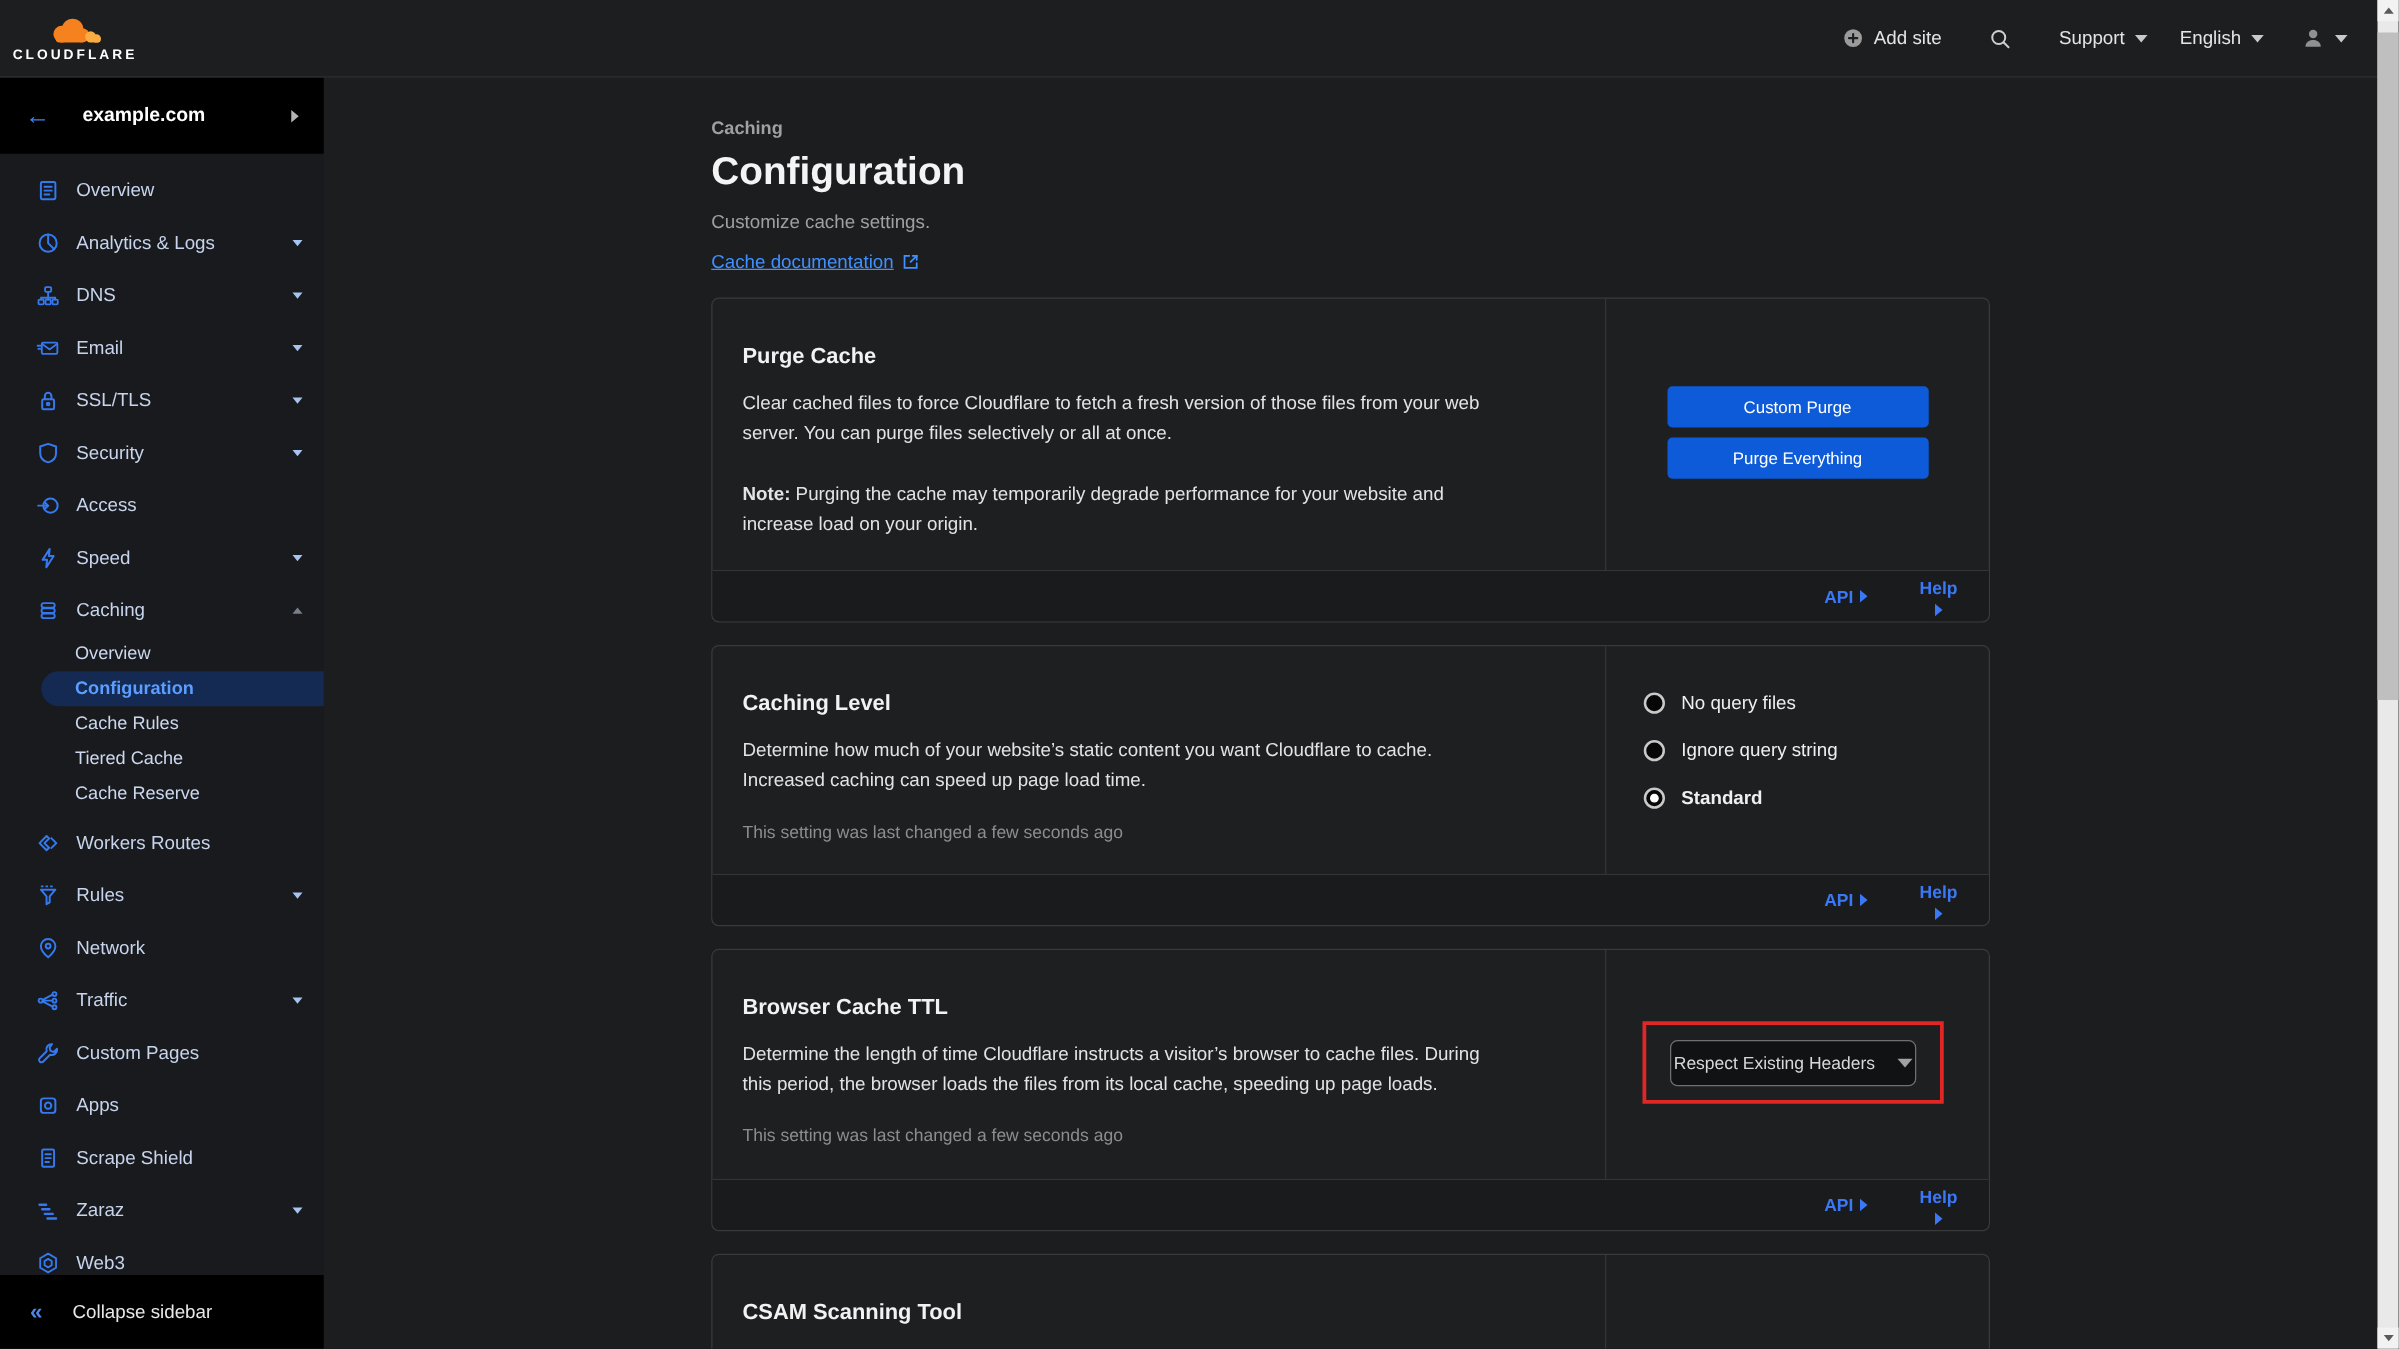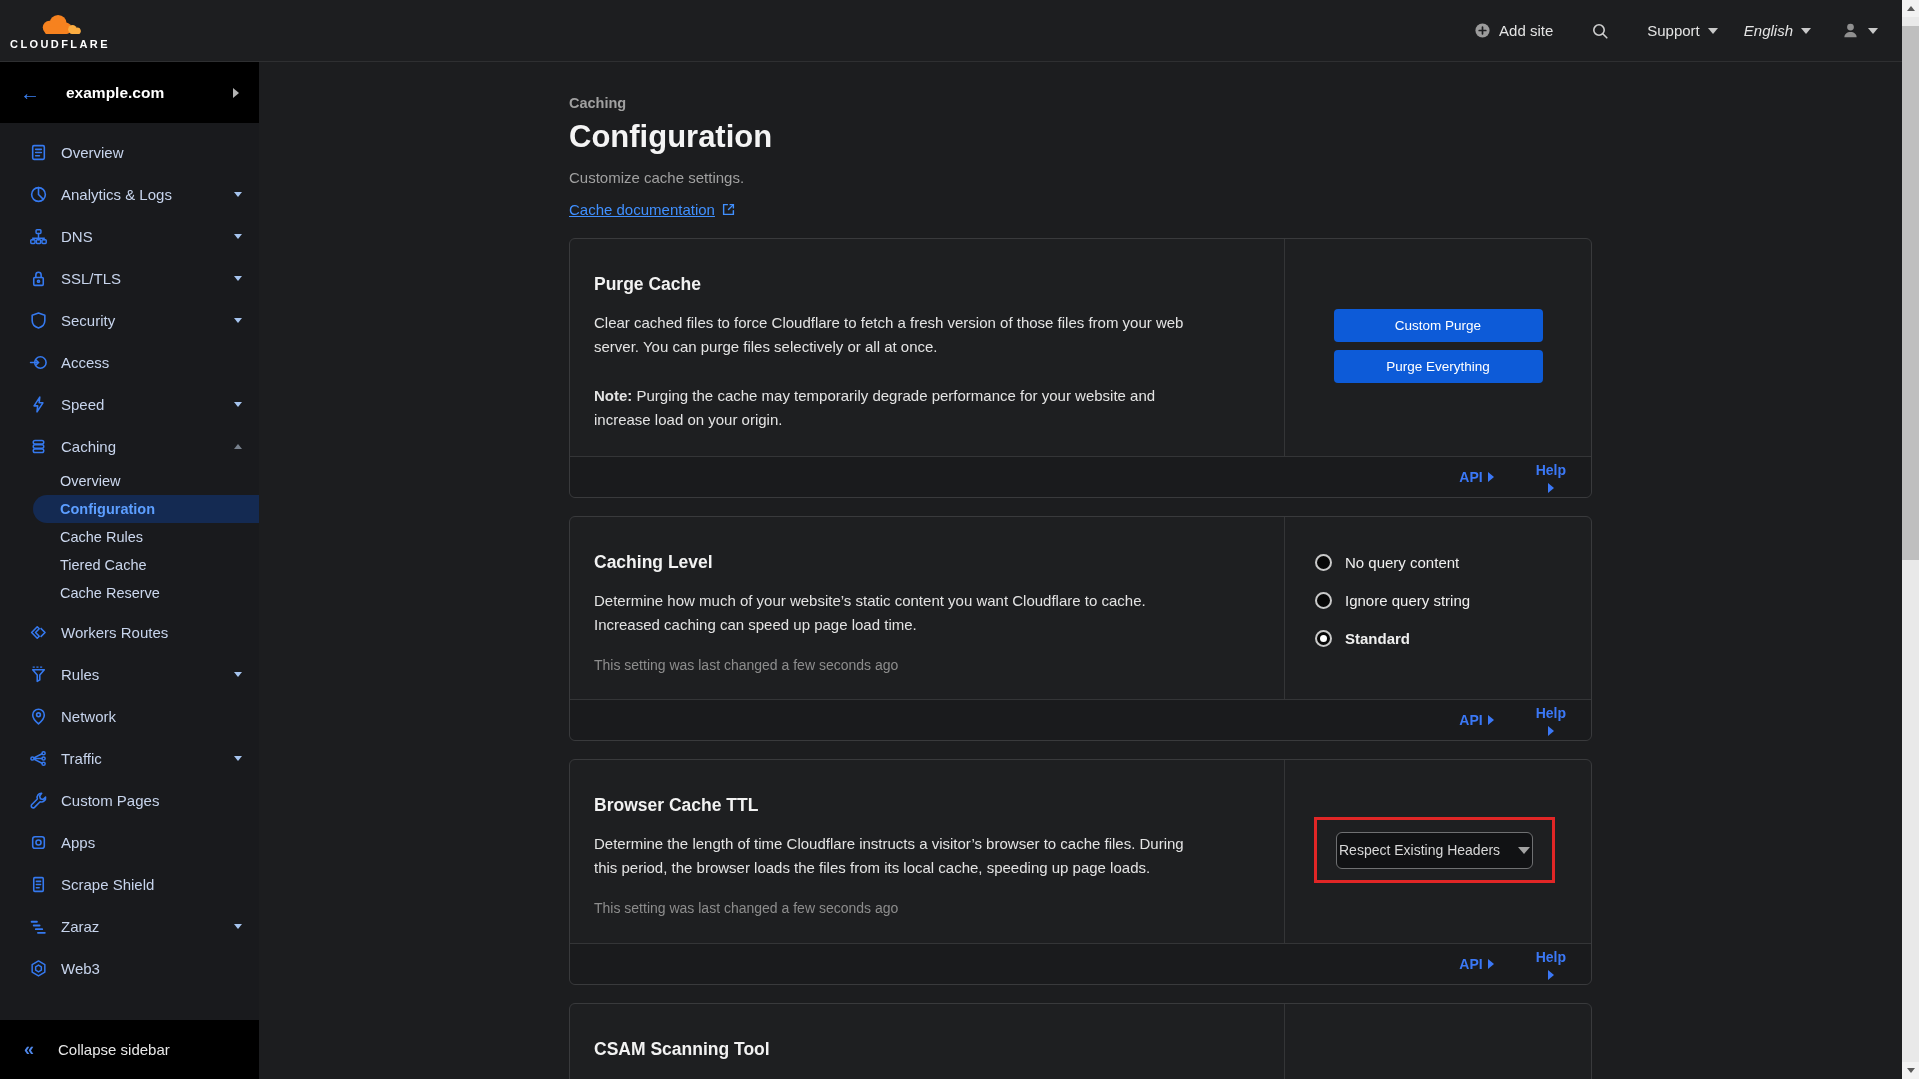--- a/index.html
+++ b/index.html
@@ -7,21 +7,21 @@
   body { background:#1c1d1f; font-family:"Liberation Sans", sans-serif; position:relative; }
 
   
   .topbar { position:absolute; top:0; left:0; right:17px; height:62px; background:#1d1e20;
             border-bottom:1px solid #2e2f31; display:flex; align-items:center;
             justify-content:space-between; padding:0 24px 0 15px; z-index:10; }
   .logo { display:flex; flex-direction:column; align-items:center; width:90px; cursor:pointer;justify-content:space-between; }
   .logo-word { font-size:11px; font-weight:bold; letter-spacing:2.4px; color:#ffffff; margin-top:1px; }
   .topnav { display:flex; align-items:center; color:#e4e4e4; font-size:15px; }
   .nav-item { display:flex; align-items:center; gap:8px; cursor:pointer; }
-  .gap38 { margin-left:38px; } .gap26 { margin-left:26px;font-style:italic; } .gap30 { margin-left:30px; }
+  .gap38 { margin-left:38px; } .gap26 { margin-left:26px; } .gap30 { margin-left:30px; }
   .caret { width:0; height:0; border-left:5px solid transparent; border-right:5px solid transparent;
            border-top:6px solid #c9c9c9; }
 
   
   .sidebar { position:absolute; top:62px; left:0; width:259px; bottom:0; background:#191a1d; z-index:5; }
   .site-selector { height:61px; background:#000; display:flex; align-items:center; padding:0 20px; }
   .back-arrow { color:#3b82f6; font-size:20px; line-height:1; cursor:pointer; }
   .site-name { color:#fff; font-weight:bold; font-size:15.5px; margin-left:26px; flex:1; }
   .site-caret { width:0; height:0; border-top:5px solid transparent; border-bottom:5px solid transparent;
                 border-left:6px solid #b3b3b3; cursor:pointer; }
@@ -191,20 +191,30 @@
             <rect x="1.7" y="12" width="4" height="3.6" rx="0.8"></rect>
             <rect x="7" y="12" width="4" height="3.6" rx="0.8"></rect>
             <rect x="12.3" y="12" width="4" height="3.6" rx="0.8"></rect>
             <path d="M9 6.1v3M3.7 12v-1.4h10.6V12M9 9.1V12"></path>
           </svg>
       </span>
       <span class="mlabel">DNS</span>
       <span class="mcaret"></span>
     </div>
 
+    <div class="mrow">
+      <span class="micon">
+        <svg width="19" height="19" viewBox="0 0 18 18" fill="none" stroke="#3579ef" stroke-width="1.4" stroke-linecap="round">
+            <rect x="4.2" y="4.8" width="11.8" height="8.6" rx="1"></rect>
+            <path d="M4.5 5.8l5.6 4.2 5.6-4.2M1 7.2h2M1.6 9.6h1.4"></path>
+          </svg>
+      </span>
+      <span class="mlabel">Email</span>
+      <span class="mcaret"></span>
+    </div>
 
     <div class="mrow">
       <span class="micon">
         <svg width="19" height="19" viewBox="0 0 18 18" fill="none" stroke="#3579ef" stroke-width="1.5" stroke-linecap="round">
             <rect x="4.5" y="8" width="9" height="7.5" rx="1"></rect>
             <path d="M6.5 8V5.6a2.5 2.5 0 0 1 5 0V8"></path>
             <circle cx="9" cy="11.6" r="1"></circle>
           </svg>
       </span>
       <span class="mlabel">SSL/TLS</span>
@@ -420,21 +430,21 @@
         <div class="card-left">
           <div class="card-title">Caching Level</div>
           <p class="card-p">Determine how much of your website’s static content you want Cloudflare to cache.
 Increased caching can speed up page load time.</p>
           <div class="card-meta">This setting was last changed a few seconds ago</div>
         </div>
         <div class="card-right">
           <div class="radio-group">
             <div class="radio-row">
               <span class="radio"></span>
-              <span class="radio-label">No query content</span>
+              <span class="radio-label">No query files</span>
             </div>
             <div class="radio-row">
               <span class="radio"></span>
               <span class="radio-label">Ignore query string</span>
             </div>
             <div class="radio-row">
               <span class="radio checked"></span>
               <span class="radio-label bold">Standard</span>
             </div>
           </div>

